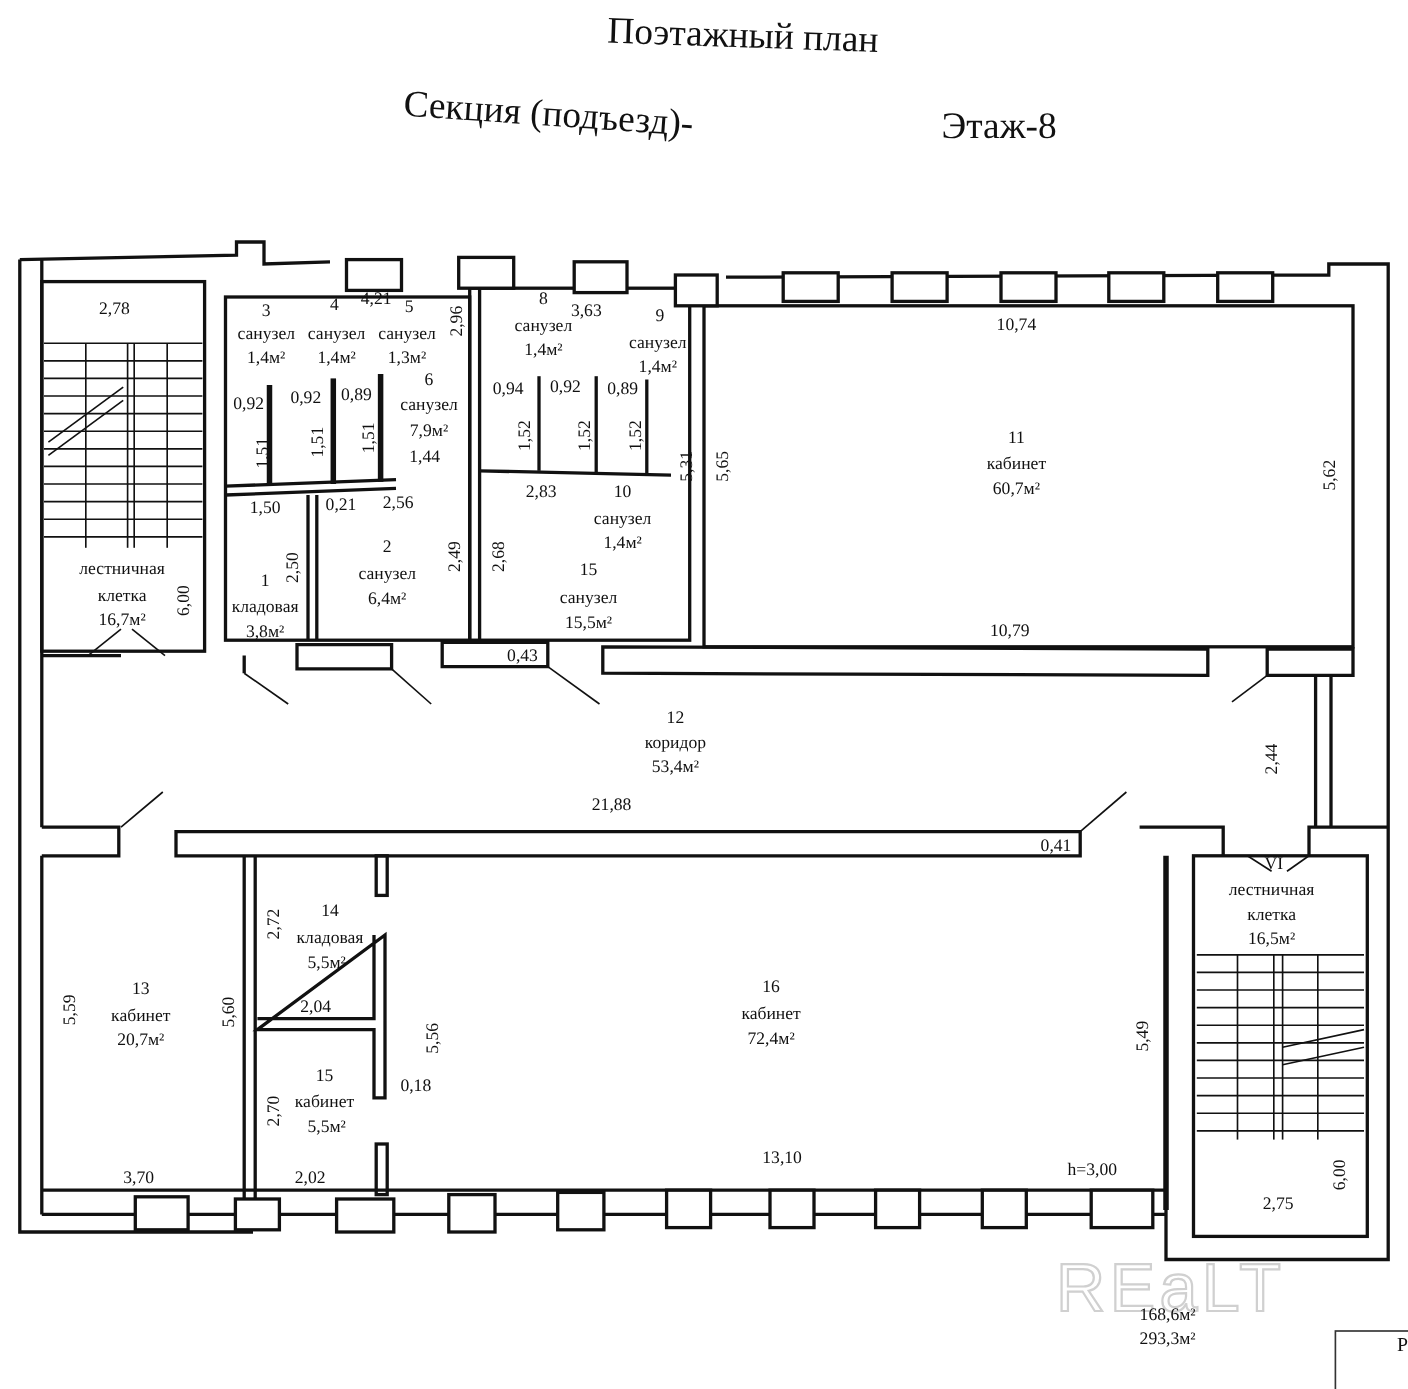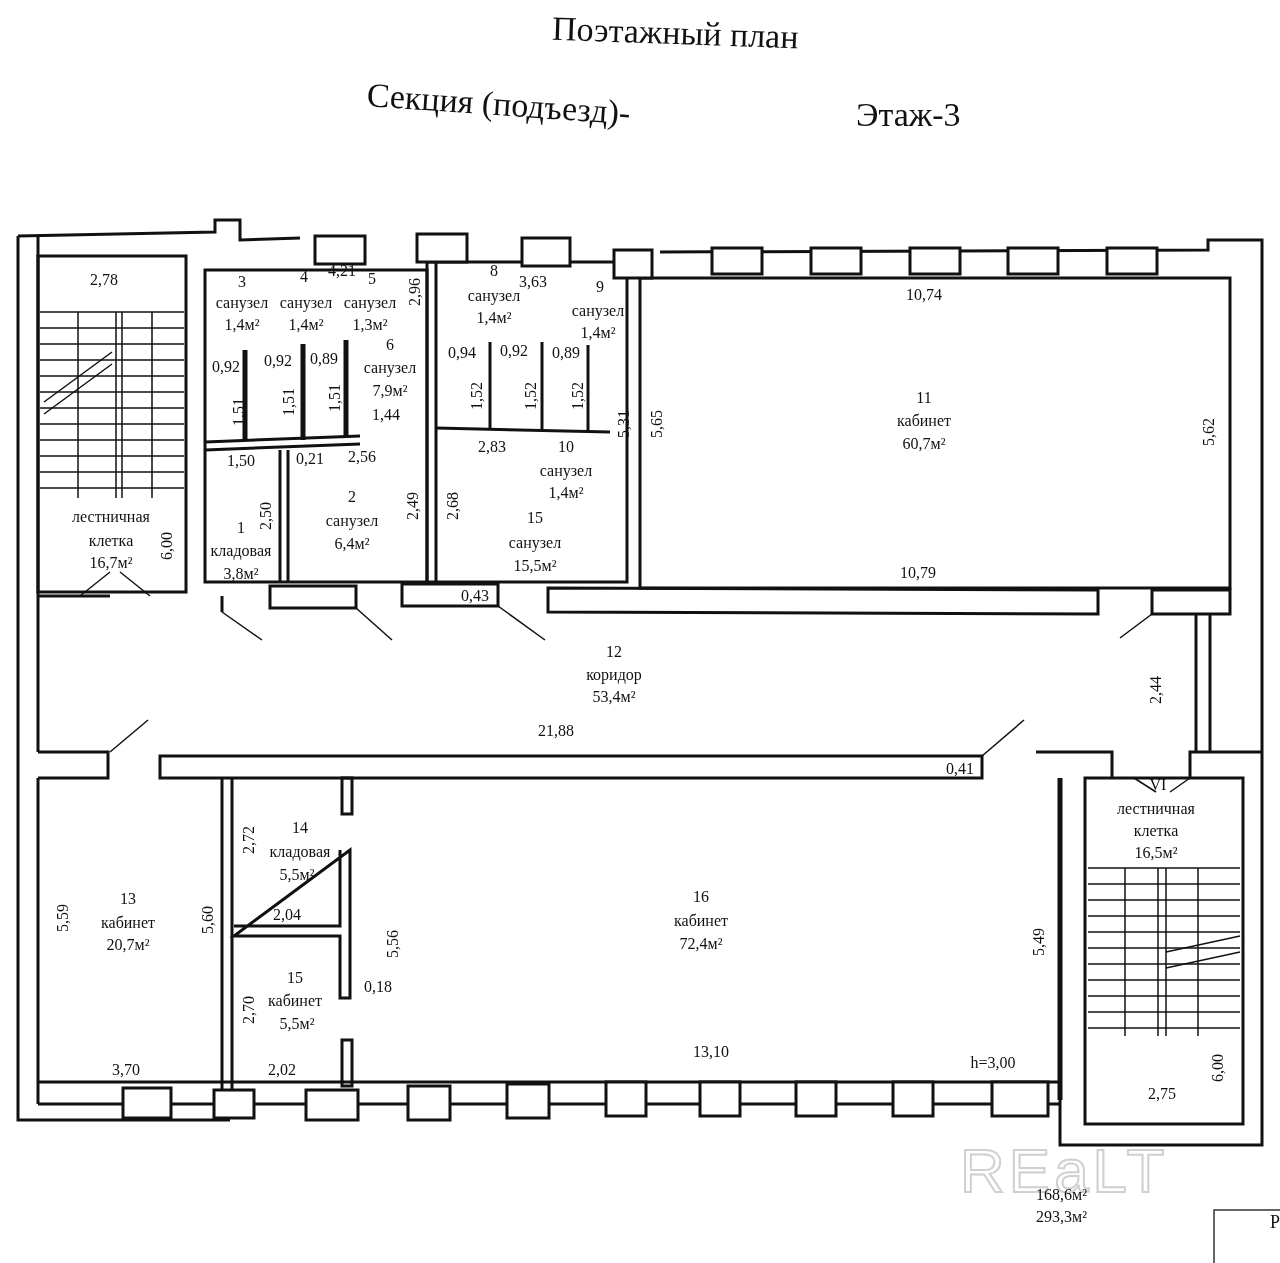--- a/index.html
+++ b/index.html
@@ -10,21 +10,21 @@
   #t3 { left:856px; top:96px; }
   svg#plan { position:absolute; left:0; top:0; }
   .lbl { font-family:"Liberation Serif","DejaVu Serif",serif; fill:#111; }
   .watermark { font-family:"Liberation Sans","DejaVu Sans",sans-serif; font-size:62px; fill:none; stroke:#d0d0d0; stroke-width:2; letter-spacing:4px; }
 </style>
 </head>
 <body>
 
 <div class="title" id="t1">Поэтажный план</div>
 <div class="title" id="t2">Секция (подъезд)-</div>
-<div class="title" id="t3">Этаж-3</div>
+<div class="title" id="t3">Этаж-8</div>
 
 <svg id="plan" width="1280" height="1263" viewBox="0 0 1280 1263">
   <g fill="none" stroke="#111" stroke-width="3">
 
     <path d="M18 236 L18 1120 L230 1120"></path>
     <path d="M38 236 L38 752 M38 778 L38 1104"></path>
     <path d="M18 236 L215 232 L215 220 L240 220 L240 240 L300 238"></path>
     <path d="M660 252 L1208 250 L1208 240 L1262 240 L1262 640"></path>
     <path d="M1262 640 L1262 1145 L1060 1145 L1060 1100"></path>
 

